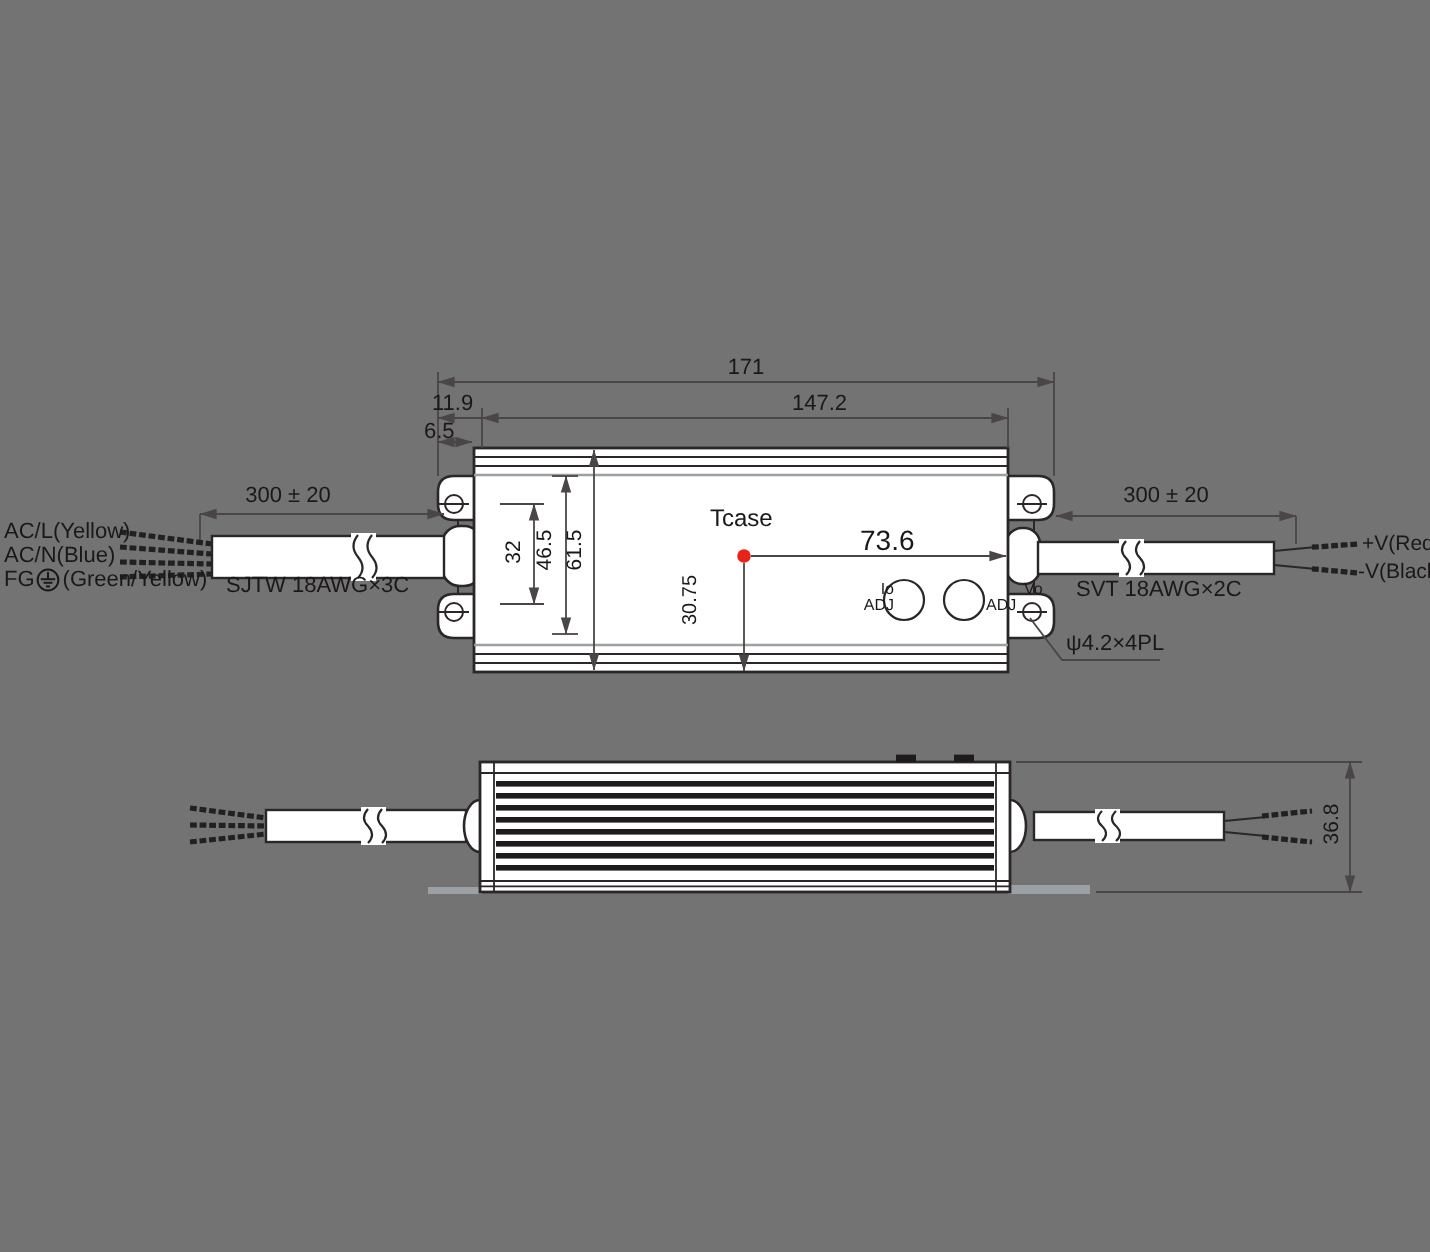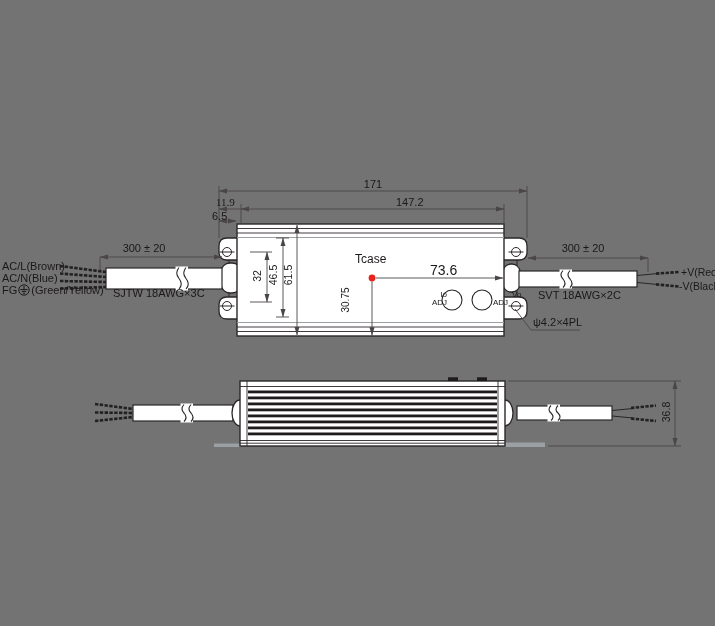--- a/index.html
+++ b/index.html
@@ -182,27 +182,27 @@
     <g stroke="#4a4647" stroke-width="0.9">
       <line x1="508" y1="381" x2="681" y2="381"></line>
       <line x1="548" y1="446" x2="681" y2="446"></line>
       <line x1="675" y1="381" x2="675" y2="446" marker-start="url(#aS)" marker-end="url(#aE)"></line>
     </g>
   </g>
 </svg>
 
 <span class="lbl ctr" style="left:345px;top:178px;width:56px;">171</span>
 <span class="lbl" style="left:396px;top:196px;">147.2</span>
-<span class="lbl" style="left:216px;top:196px;font-family:Liberation Serif, serif;">11.9</span>
+<span class="lbl" style="left:216px;top:196px;">11.9</span>
 <span class="lbl" style="left:212px;top:210px;">6.5</span>
 
 <span class="lbl ctr" style="left:108px;top:242px;width:72px;">300 ± 20</span>
 <span class="lbl ctr" style="left:552px;top:242px;width:62px;">300 ± 20</span>
 
-<span class="lbl" style="left:2px;top:260px;">AC/L(Brown)</span>
+<span class="lbl" style="left:2px;top:260px;">AC/L(Yellow)</span>
 <span class="lbl" style="left:2px;top:272px;">AC/N(Blue)</span>
 <span class="lbl fgrow" style="left:2px;top:284px;">
   <span>FG</span>
       <svg class="earth" width="12" height="12" viewBox="0 0 12 12">
         <g stroke="#1b1819" stroke-width="1" fill="none">
           <circle cx="6" cy="6" r="5.2"></circle>
           <line x1="6" y1="2" x2="6" y2="5.6"></line>
           <line x1="2.4" y1="5.6" x2="9.6" y2="5.6"></line>
           <line x1="3.8" y1="7.4" x2="8.2" y2="7.4"></line>
           <line x1="5" y1="9.2" x2="7" y2="9.2"></line>

